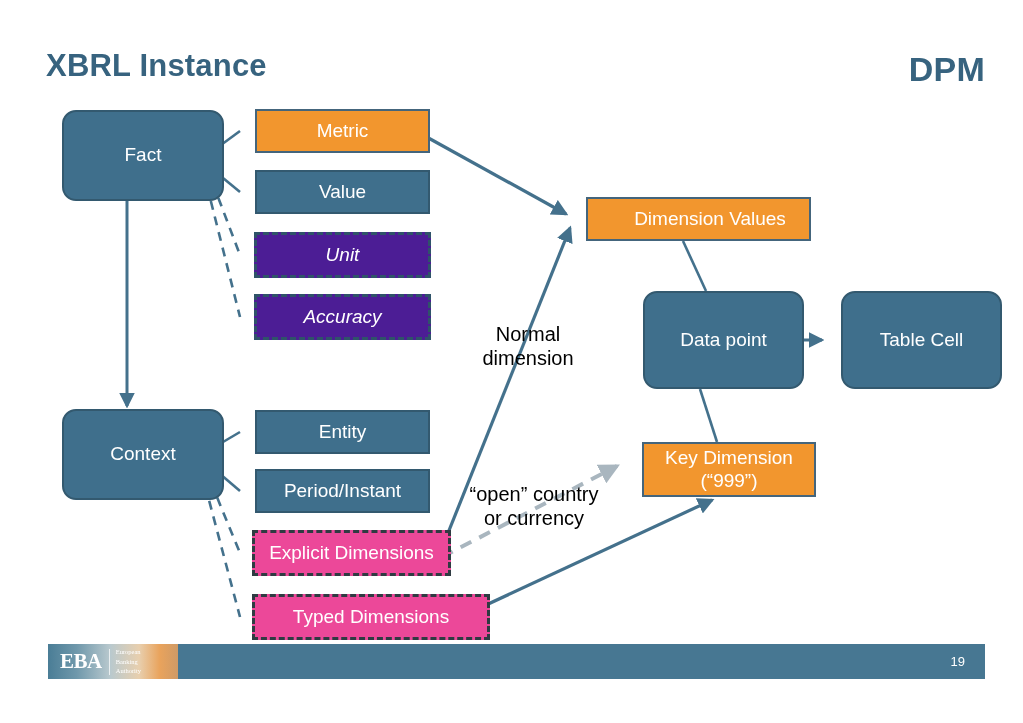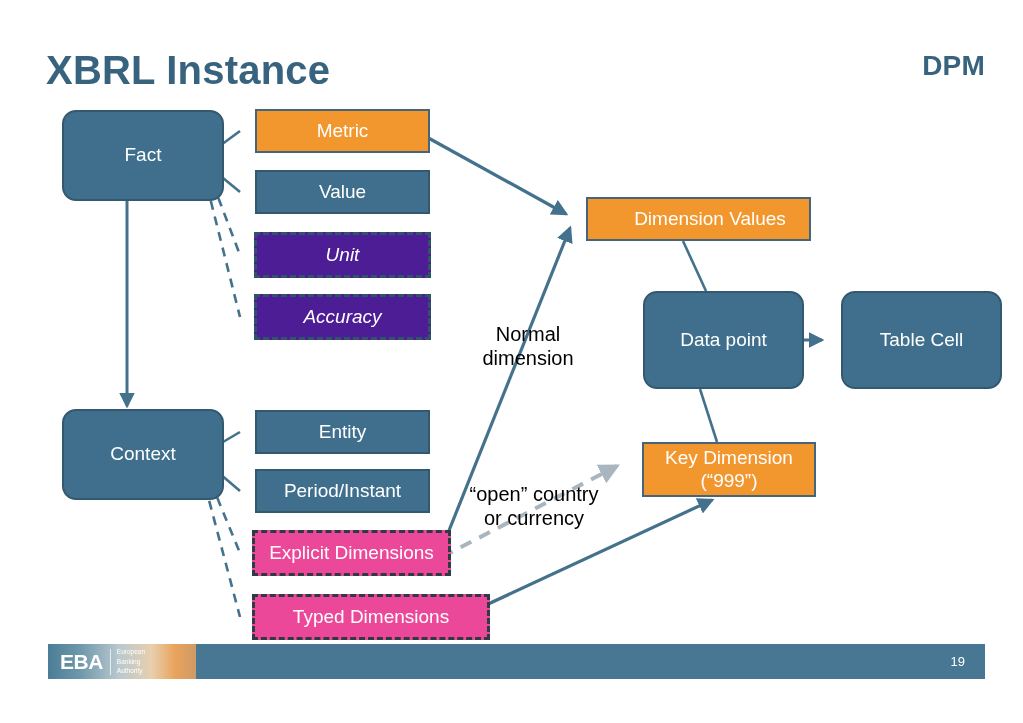--- a/index.html
+++ b/index.html
@@ -16,30 +16,30 @@
     height: 723px;
     background: #ffffff;
     overflow: hidden;
   }
 
   
   .slide-title {
     position: absolute;
     left: 46px;
     top: 48px;
-    font-size: 40px;
+    font-size: 31px;
     font-weight: bold;
     color: #37637f;
     letter-spacing: 0.2px;
   }
   .slide-title-right {
     position: absolute;
     right: 38px;
     top: 50px;
-    font-size: 28px;
+    font-size: 34px;
     font-weight: bold;
     color: #37637f;
     letter-spacing: 0.2px;
   }
 
   
   #connectors {
     position: absolute;
     left: 0;
     top: 0;
@@ -99,27 +99,28 @@
     left: 48px;
     top: 644px;
     width: 937px;
     height: 35px;
     background: #477792;
     display: flex;
     align-items: center;
     z-index: 8;
   }
   #logo {
-    width: 148px;
+    width: 130px;
     height: 35px;
     position: relative;
     display: flex;
     align-items: center;
     background: linear-gradient(90deg,#4a7d96 0%, #6f98ab 22%, #b9c9ce 48%, #e8cfae 70%, #e9a35c 86%, #cf9a66 100%);
     flex: 0 0 auto;
+    font-family: Liberation Serif, serif;
   }
   #logo-eba {
     font-size: 21px;
     font-weight: bold;
     color: #ffffff;
     letter-spacing: -0.5px;
     margin-left: 12px;
   }
   #logo-sep {
     width: 1px;

